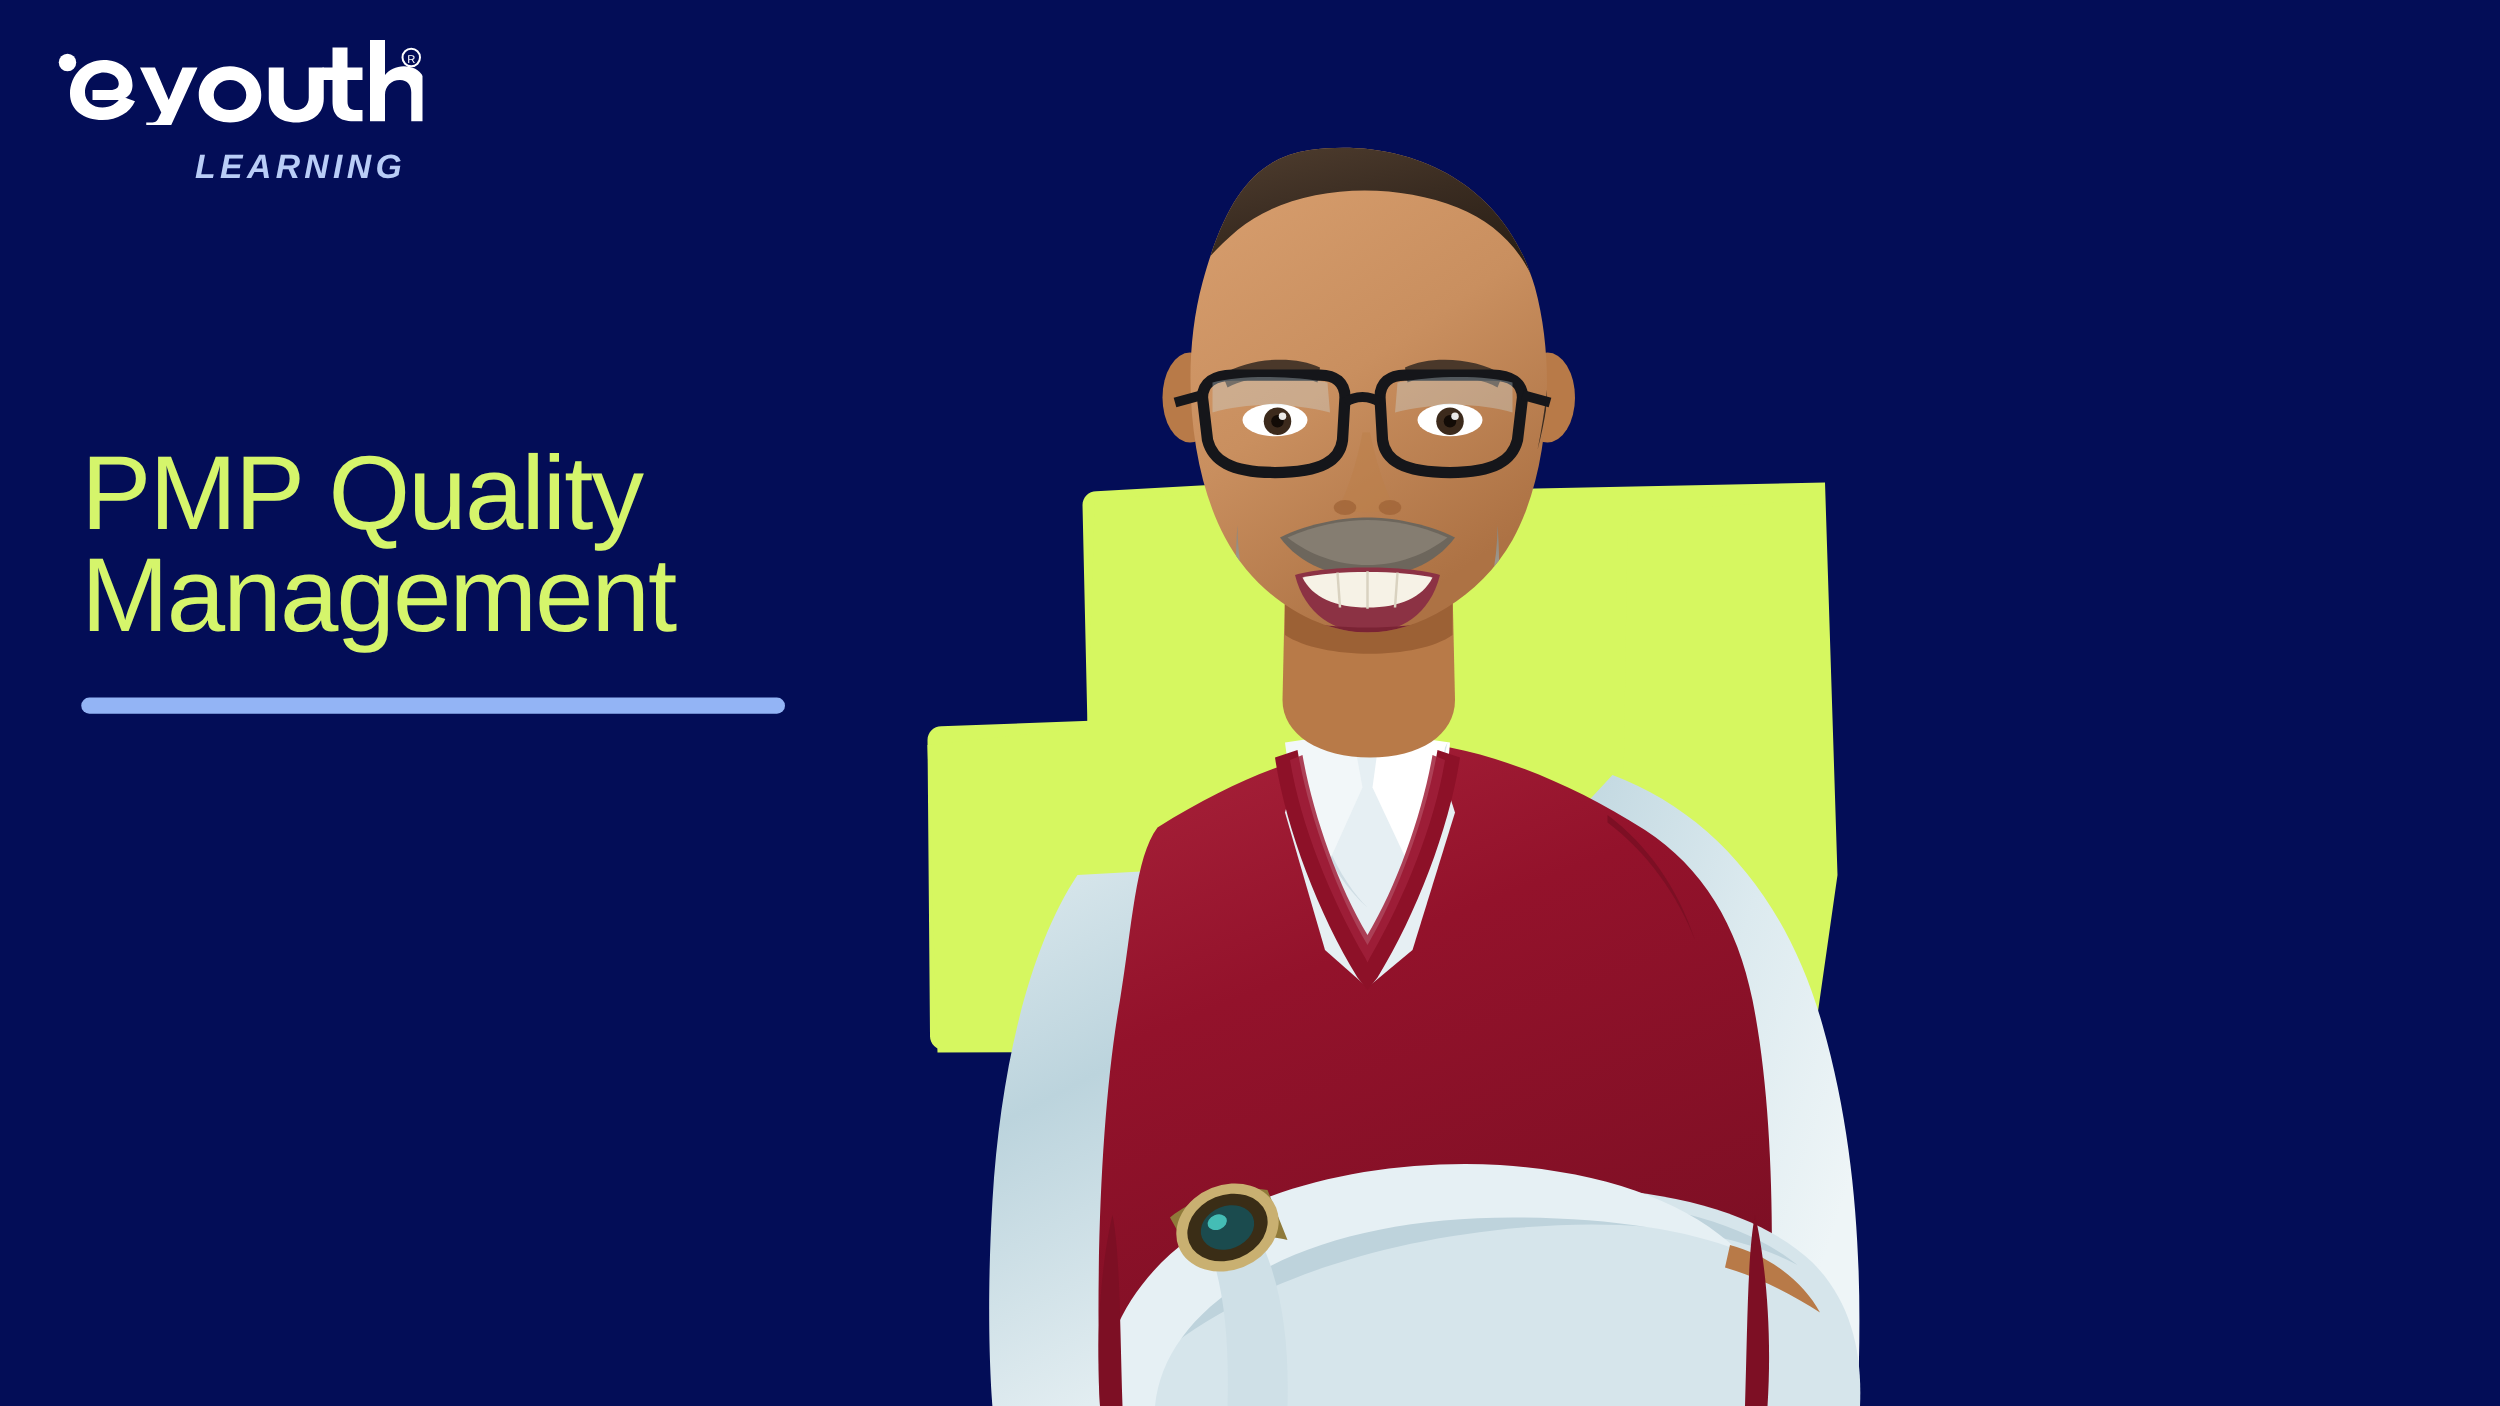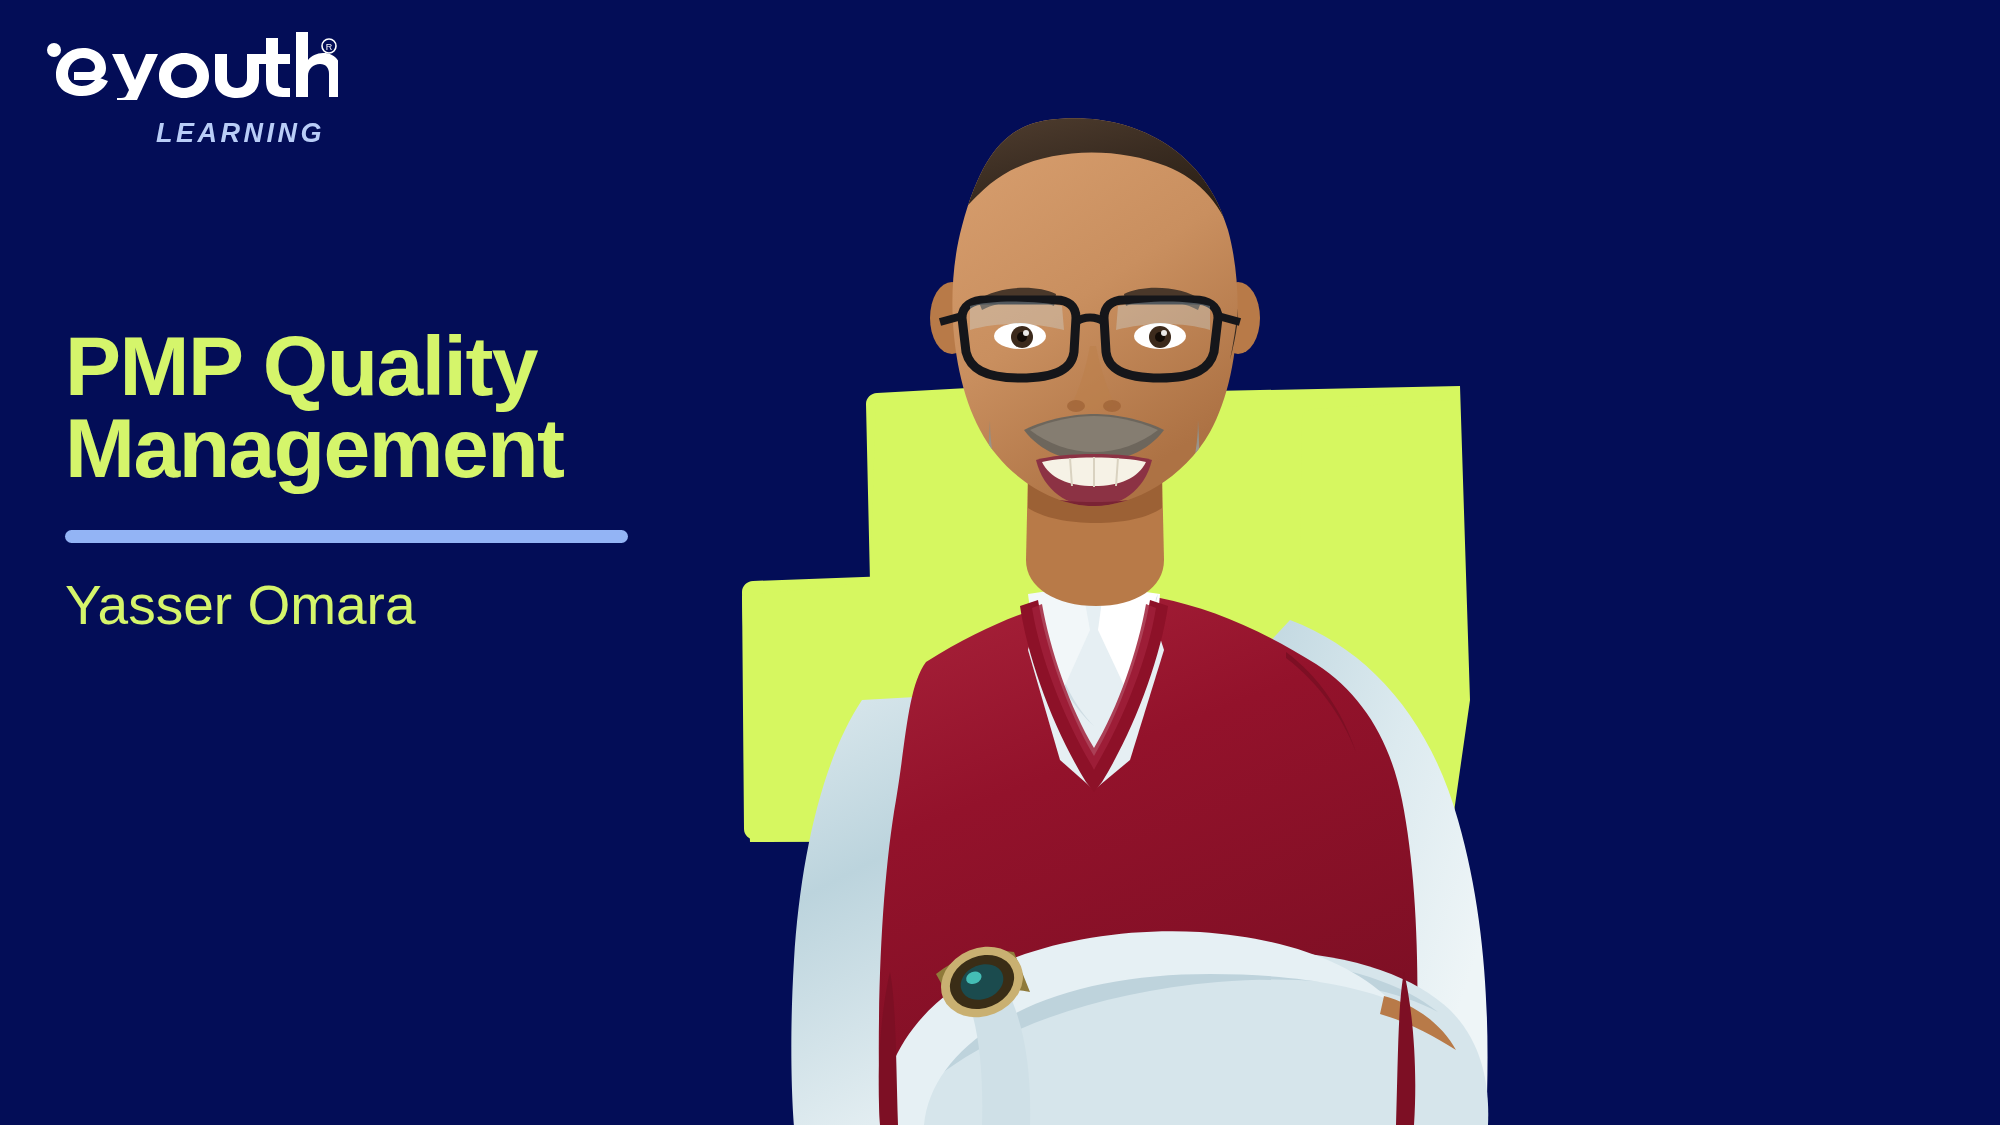--- a/index.html
+++ b/index.html
@@ -46,24 +46,25 @@
   #person      { position:absolute; left:0; top:0; width:1310px; height:1125px; }
 
   
   #text-block {
     position:absolute; left:65px; top:325px;
     width:650px;
   }
   #title {
     color:#d5f56b;
     font-size:84px;
-    font-weight:bold;
+    font-weight:normal;
     line-height:0.98;
     letter-spacing:-1.5px;
     white-space:pre-line;
+    margin-top:28px;
   }
   #divider {
     margin-top:40px;
     width:563px; height:13px;
     background:#93b4f5;
     border-radius:7px;
   }
   #presenter {
     margin-top:32px;
     color:#d5f56b;
@@ -296,16 +297,15 @@
       <circle cx="291" cy="16" r="7" fill="none" stroke="#ffffff" stroke-width="1.6"></circle>
       <text x="291" y="20" font-family="'Liberation Sans', sans-serif" font-size="9" fill="#ffffff" text-anchor="middle">R</text>
     </svg>
     <div id="logo-sub">LEARNING</div>
   </div>
 
   <div id="text-block">
     <h1 id="title">PMP Quality
 Management</h1>
     <div id="divider"></div>
-    <div id="presenter">Yasser Omara</div>
   </div>
 
 </div>
 
 </body></html>

